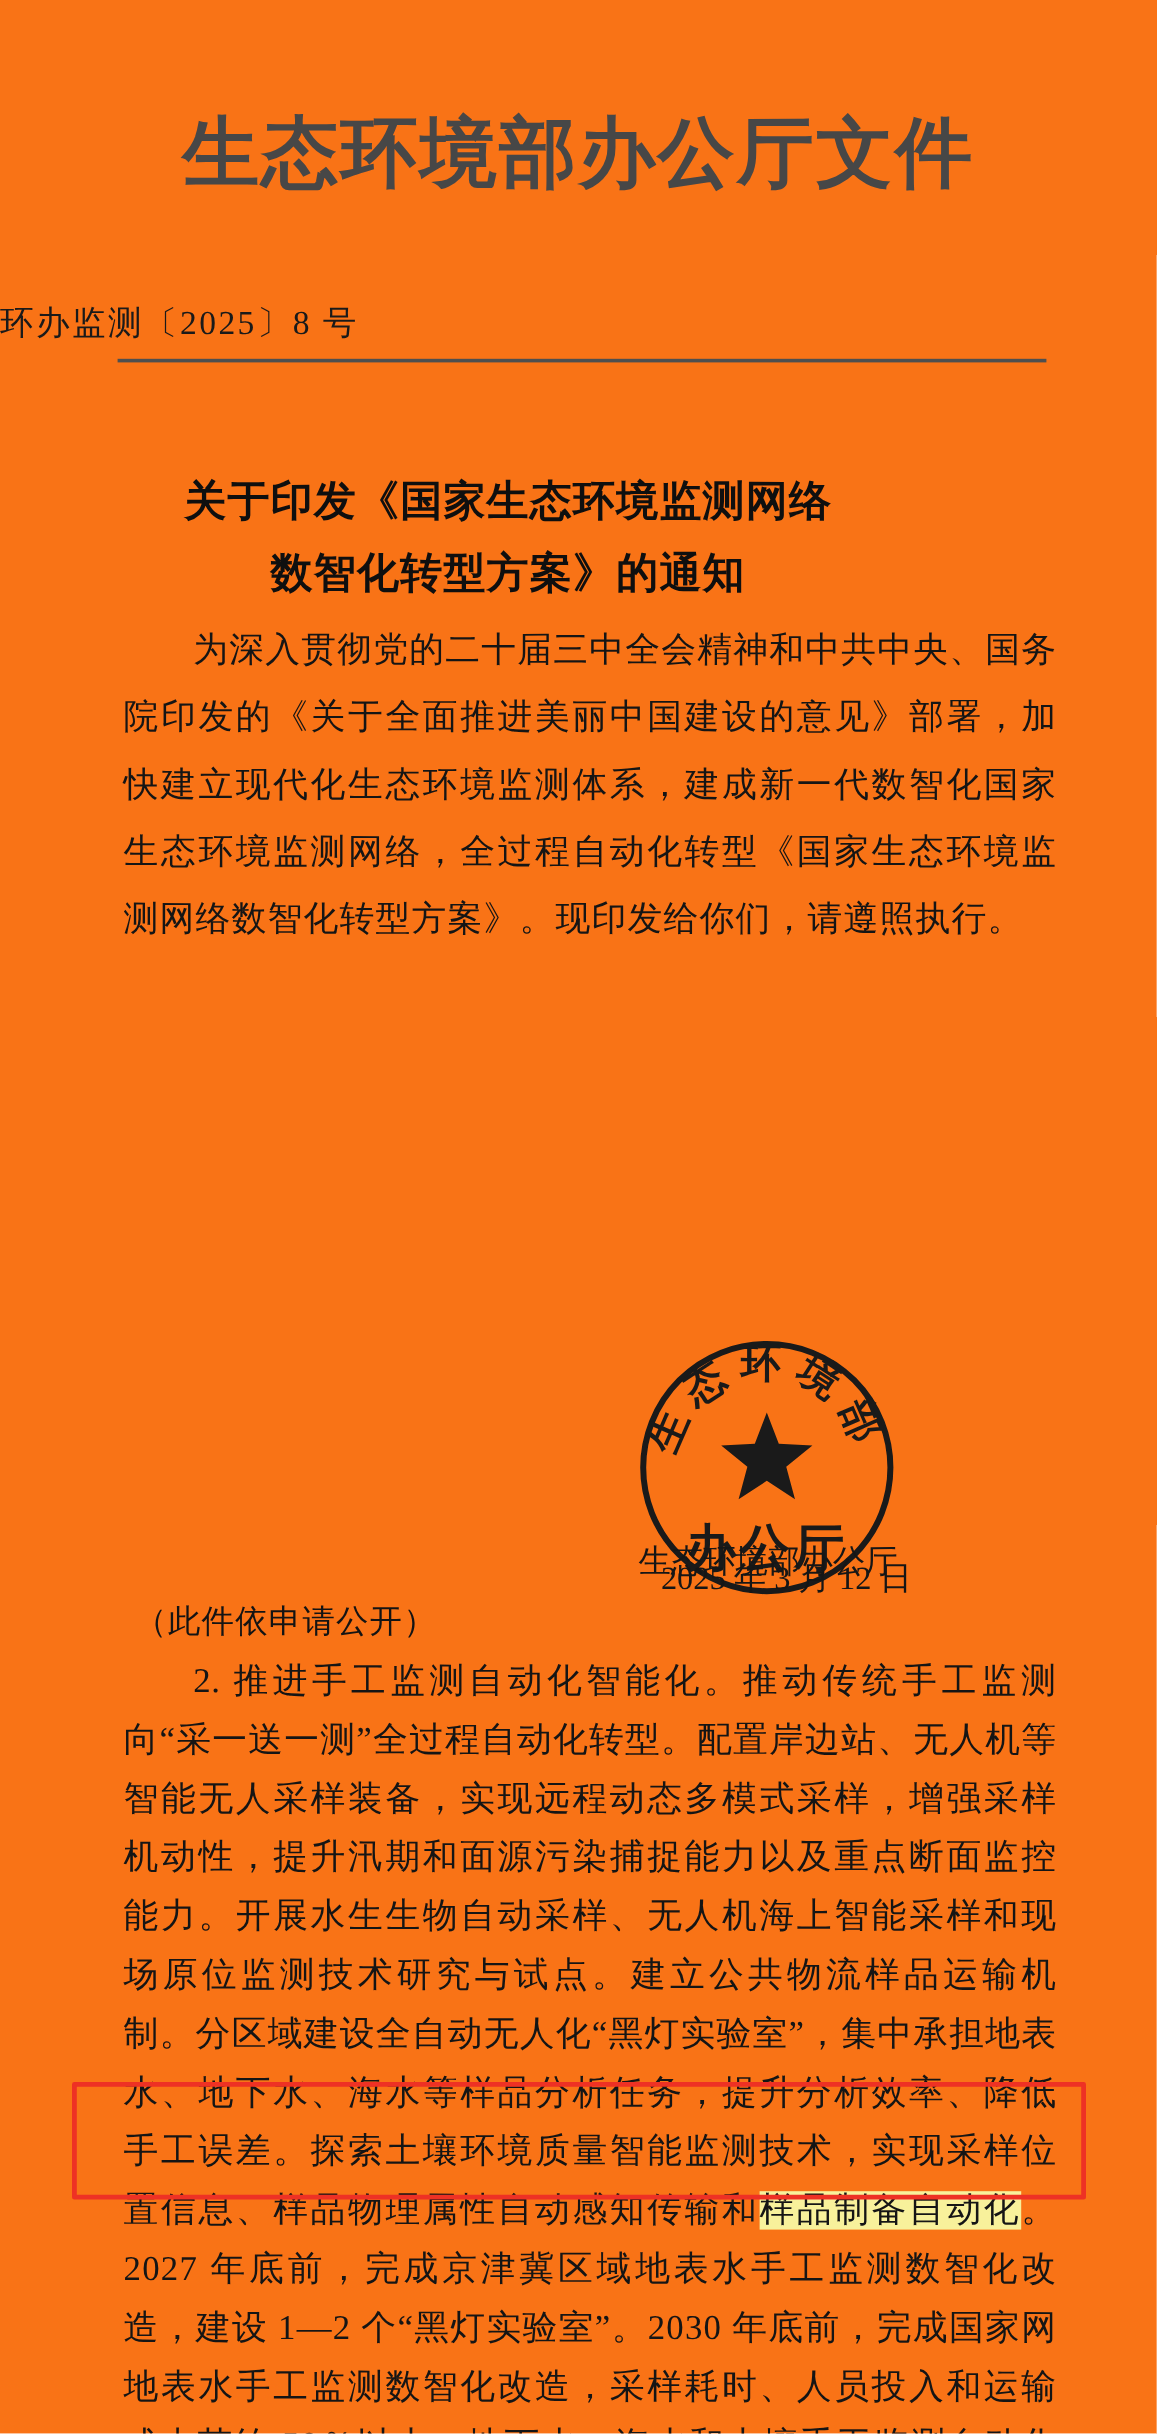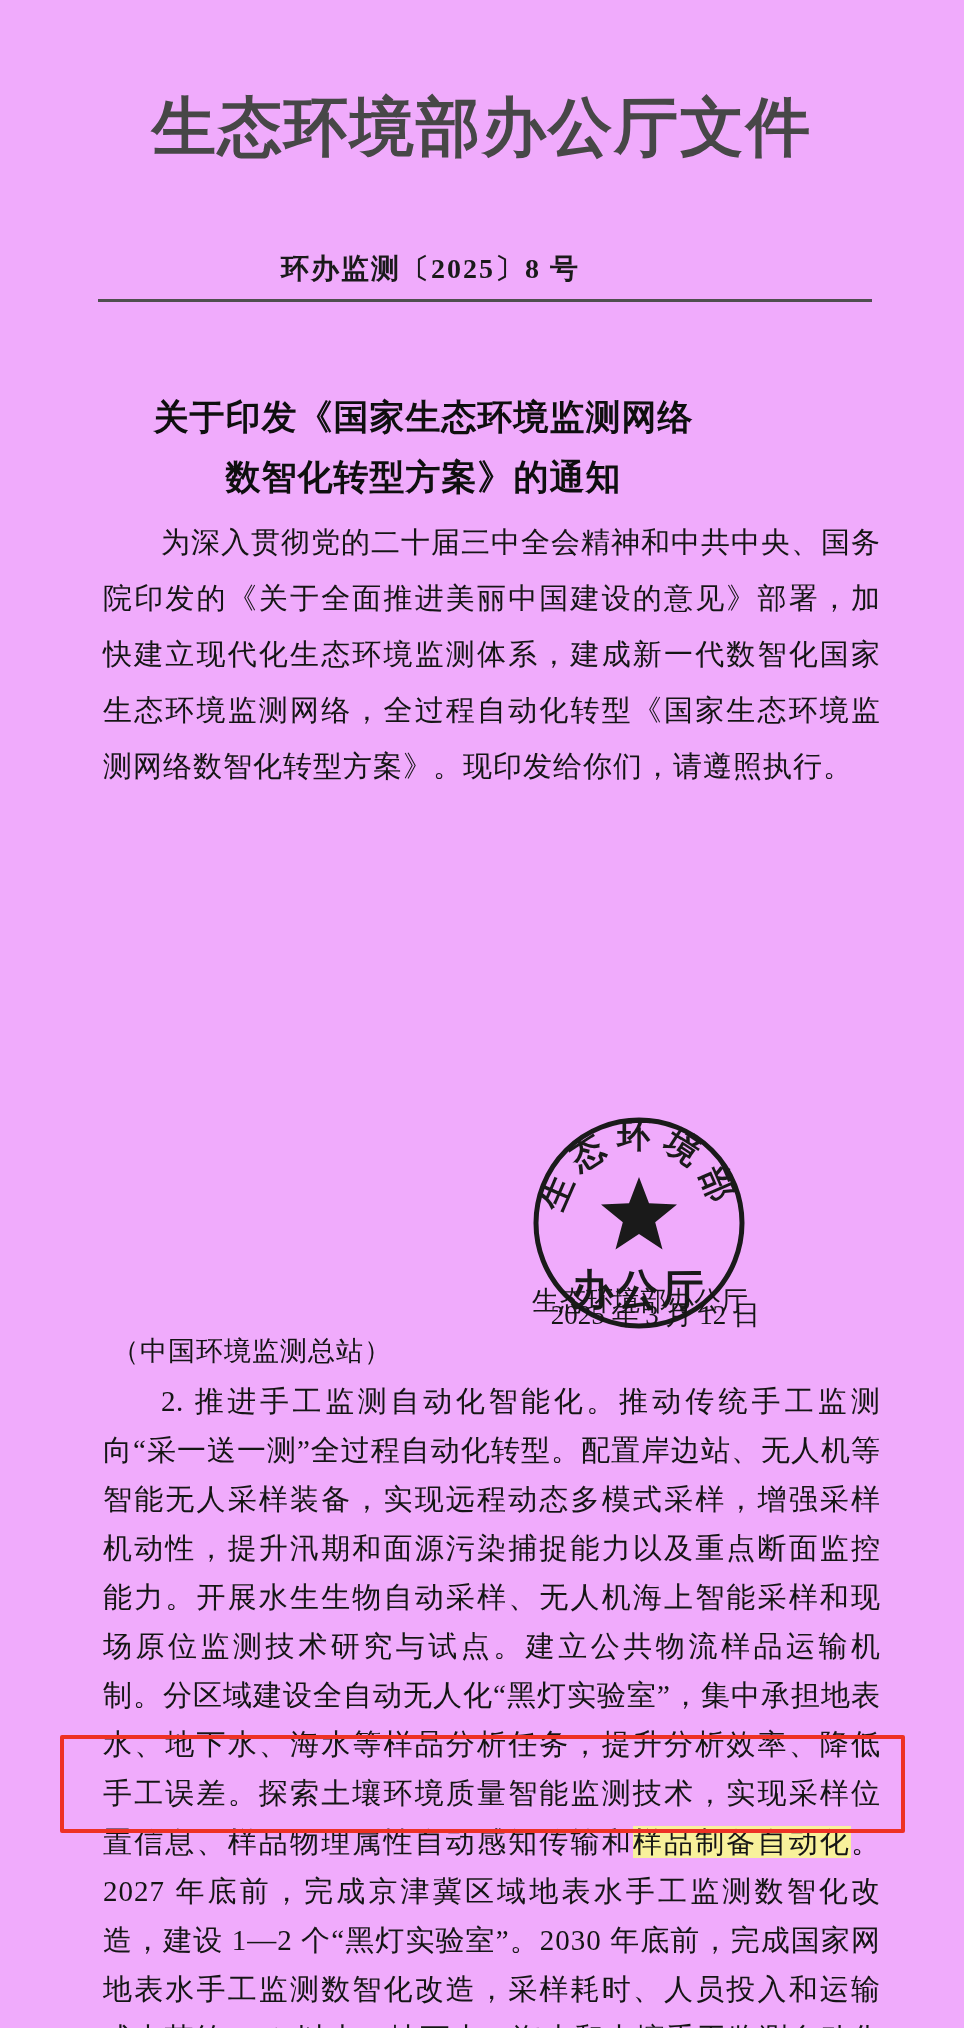--- a/index.html
+++ b/index.html
@@ -2,30 +2,30 @@
 <html><head>
 <meta charset="utf-8">
 <style>
   * { margin:0; padding:0; box-sizing:border-box; }
   html,body { background:#ffffff; }
   body {
     width:964px; height:2028px; position:relative; overflow:hidden;
     font-family:"Liberation Serif","DejaVu Serif",serif;
     color:#1c1c1c;
   }
-  .page { position:absolute; inset:0; background:#f0abfc; }
+  .page { position:absolute; inset:0; background:#f97316; }
 
   .header-title {
     position:absolute; top:84px; left:0; width:964px;
     text-align:center; font-size:64px; font-weight:700;
     color:#474747; letter-spacing:2px; white-space:nowrap;
   }
   .doc-number {
     position:absolute; top:250px; left:0; width:861px;
-    text-align:center; font-size:28px; font-weight:700; color:#1a1a1a;
+    font-size:28px; font-weight:400; color:#1a1a1a;
     letter-spacing:2px;
   }
   .rule {
     position:absolute; top:299px; left:98px; width:774px; height:3px;
     background:#4f4f4f;
   }
   .doc-title {
     position:absolute; top:388px; left:0; width:847px;
     text-align:center; font-size:35px; font-weight:700; color:#0f0f0f;
     line-height:60px; letter-spacing:1px;
@@ -91,21 +91,21 @@
       <text font-size="34" font-weight="700" fill="#1a1a1a" letter-spacing="10">
         <textPath href="#sealArc" startOffset="50%" text-anchor="middle">生态环境部</textPath>
       </text>
       <text x="111" y="192" text-anchor="middle" font-size="42" font-weight="700" fill="#1a1a1a" letter-spacing="3">办公厅</text>
     </svg>
   </div>
 
   <div class="issuer-line">生态环境部办公厅</div>
   <div class="date-line">2025 年 3 月 12 日</div>
 
-  <div class="disclosure">（中国环境监测总站）</div>
+  <div class="disclosure">（此件依申请公开）</div>
 
   <div class="body-block" id="section2">
     <p><span class="lead-bold">2. 推进手工监测自动化智能化。</span><span>推动传统手工监测向“采一送一测”全过程自动化转型。配置岸边站、无人机等智能无人采样装备，实现远程动态多模式采样，增强采样机动性，提升汛期和面源污染捕捉能力以及重点断面监控能力。开展水生生物自动采样、无人机海上智能采样和现场原位监测技术研究与试点。建立公共物流样品运输机制。分区域建设全自动无人化“黑灯实验室”，集中承担地表水、地下水、海水等样品分析任务，提升分析效率、降低手工误差。探索土壤环境质量智能监测技术，实现采样位置信息、样品物理属性自动感知传输和</span><span class="hl">样品制备自动化</span><span>。2027 年底前，完成京津冀区域地表水手工监测数智化改造，建设 1—2 个“黑灯实验室”。2030 年底前，完成国家网地表水手工监测数智化改造，采样耗时、人员投入和运输成本节约 50％以上。地下水、海水和土壤手工监测自动化程度大幅提高。</span></p>
   </div>
 
   <div class="red-box"></div>
 
 </div>
 
 </body></html>

